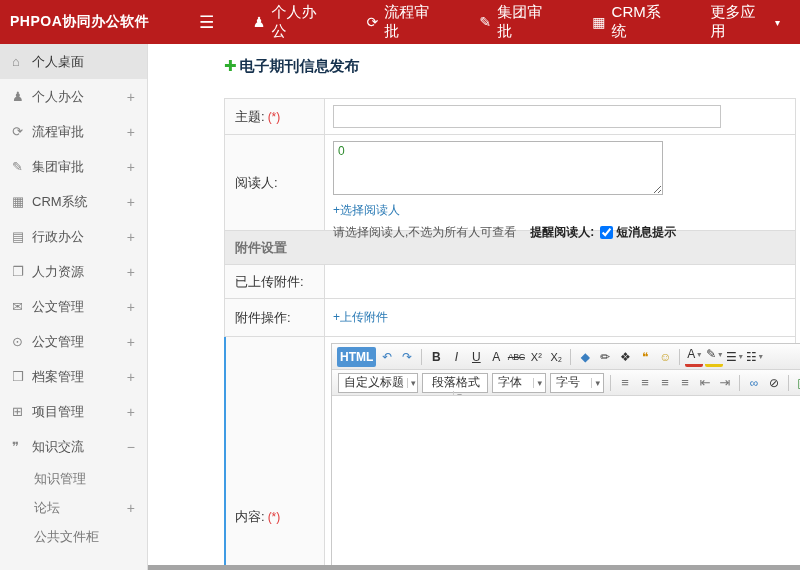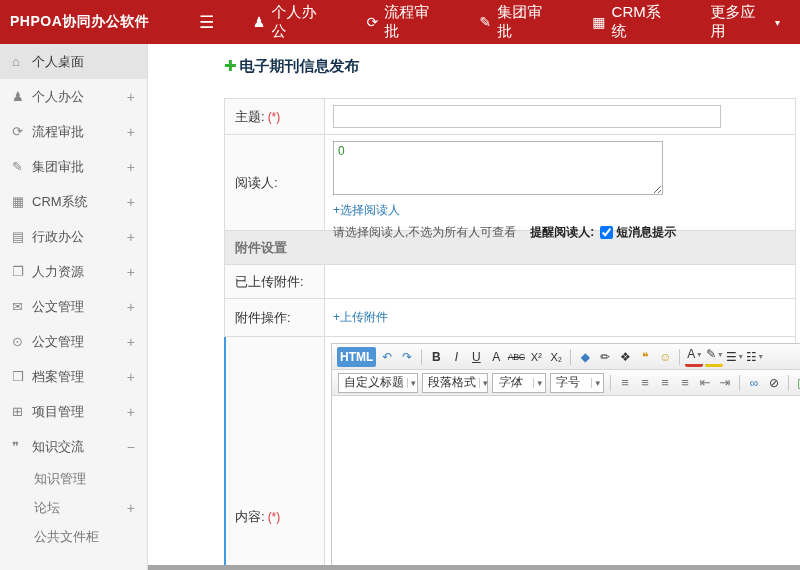--- a/index.html
+++ b/index.html
@@ -72,21 +72,21 @@
   .html-btn { background:#4f94d4; color:#fff; font-size:12px; font-weight:bold; padding:0 3px; }
   .c-blue { color:#3a7fc1; }
   .b { font-weight:bold; } .i { font-style:italic; } .u { text-decoration:underline; }
   .strike { text-decoration:line-through; font-size:9px; letter-spacing:-.5px; }
   .scpt { font-size:11px; }
   .fc { border-bottom:3px solid #d23b2d; line-height:1.1; }
   .hc { border-bottom:3px solid #e8c411; line-height:1.1; }
   .has-caret::after { content:"▾"; font-size:8px; color:#777; margin-left:2px; }
   .dd { display:flex; align-items:center; justify-content:space-between; border:1px solid #b5b5b5;
     background:#fff; height:20px; font-size:12px; color:#333; padding:0 3px 0 5px; margin:0 2px; cursor:pointer; }
-  .dd1 { width:80px; } .dd2 { width:66px; } .dd3 { width:54px;font-style:italic; } .dd4 { width:54px; }
+  .dd1 { width:80px; } .dd2 { width:66px;flex-direction:column; } .dd3 { width:54px; } .dd4 { width:54px; }
   .dcaret { font-size:9px; color:#666; border-left:1px solid #ccc; padding-left:3px; margin-left:3px; }
   .align { color:#777; font-size:13px; }
   .img-ic { color:#3f8f3f; }
   .editor-area { flex:1; background:#fff; }
 
   .hscroll { position:absolute; left:0; right:0; bottom:0; height:5px; background:#a5a5a5; }
 </style>
 </head>
 <body>
 

